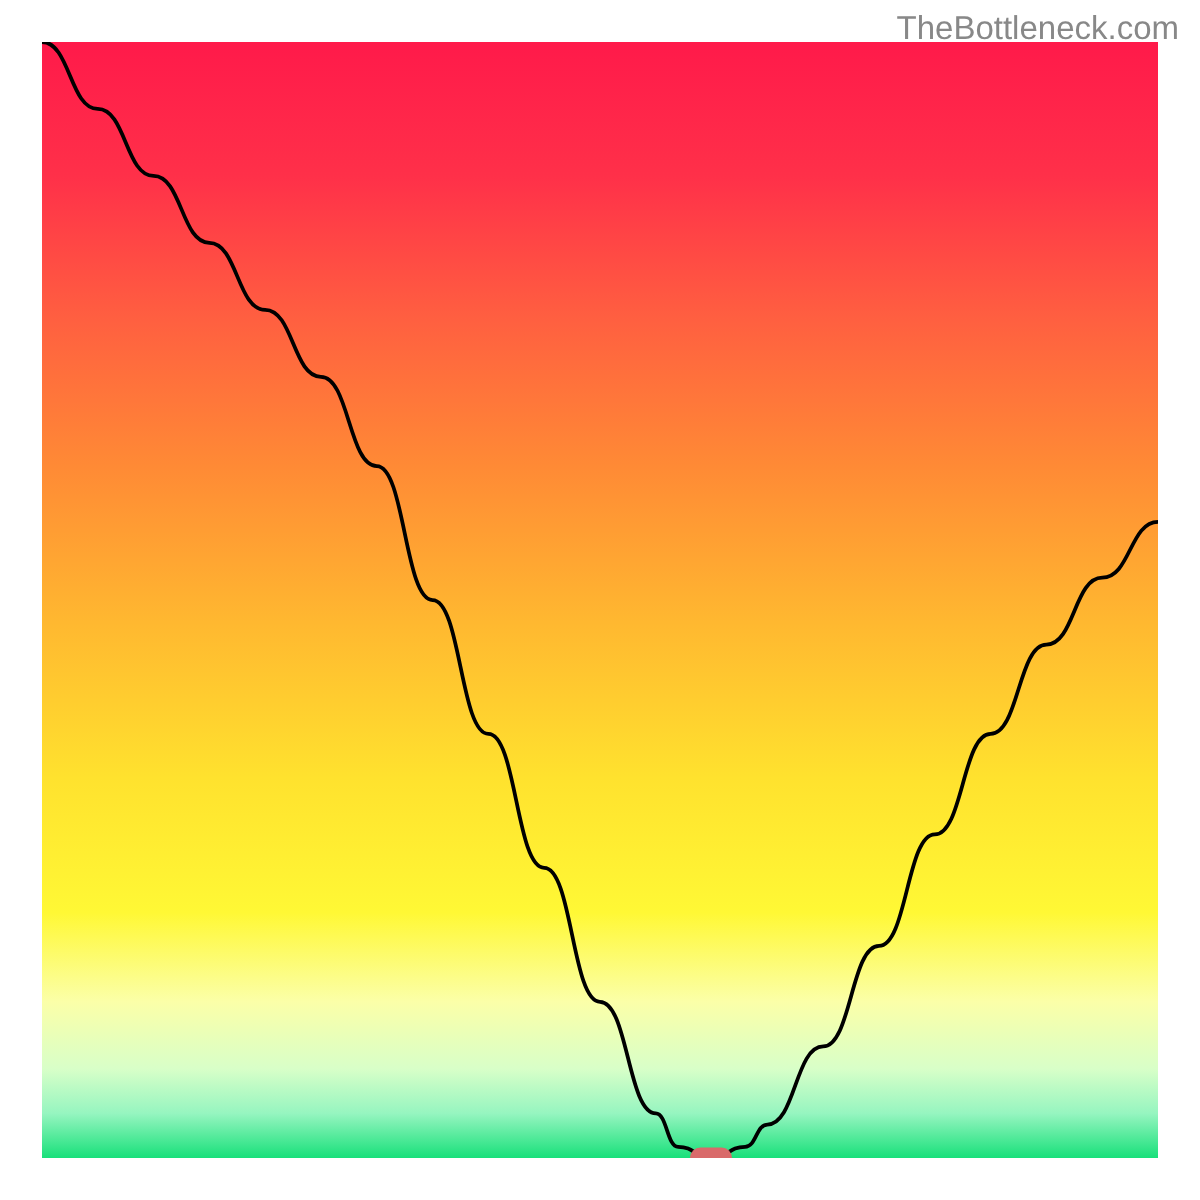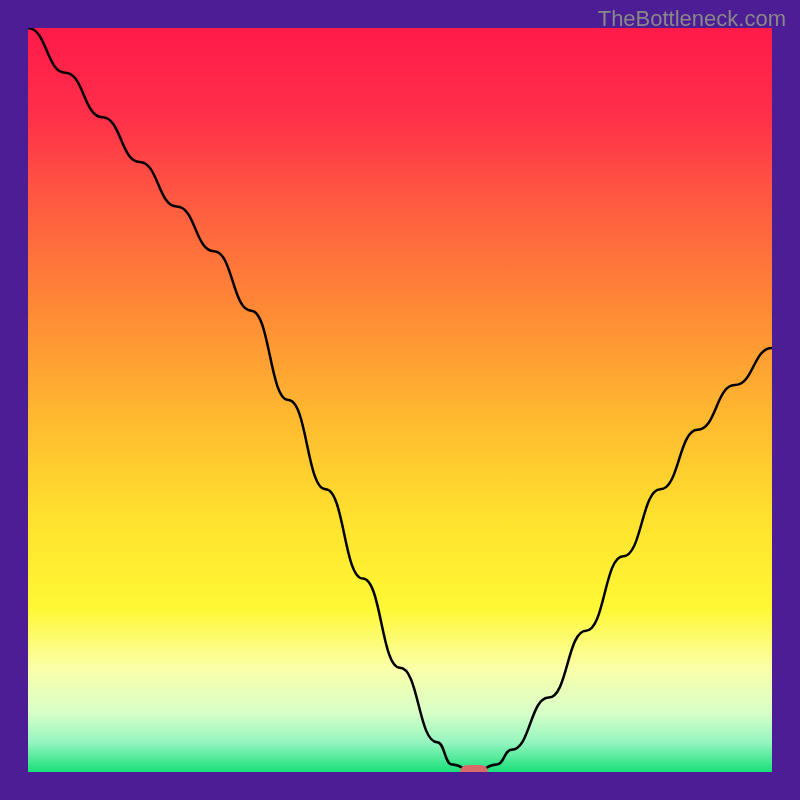--- a/index.html
+++ b/index.html
@@ -7,21 +7,21 @@
     padding: 0;
     width: 800px;
     height: 800px;
     background: #000;
     font-family: Arial, sans-serif;
   }
   .chart-container {
     position: relative;
     width: 800px;
     height: 800px;
-    background: #4c1d95;
+    background: #ffffff;
     text-align: right;
   }
   .watermark {
     position: absolute;
     top: 6px;
     right: 14px;
     color: #888;
     font-size: 22px;
     font-family: Arial, sans-serif;
     z-index: 10;

